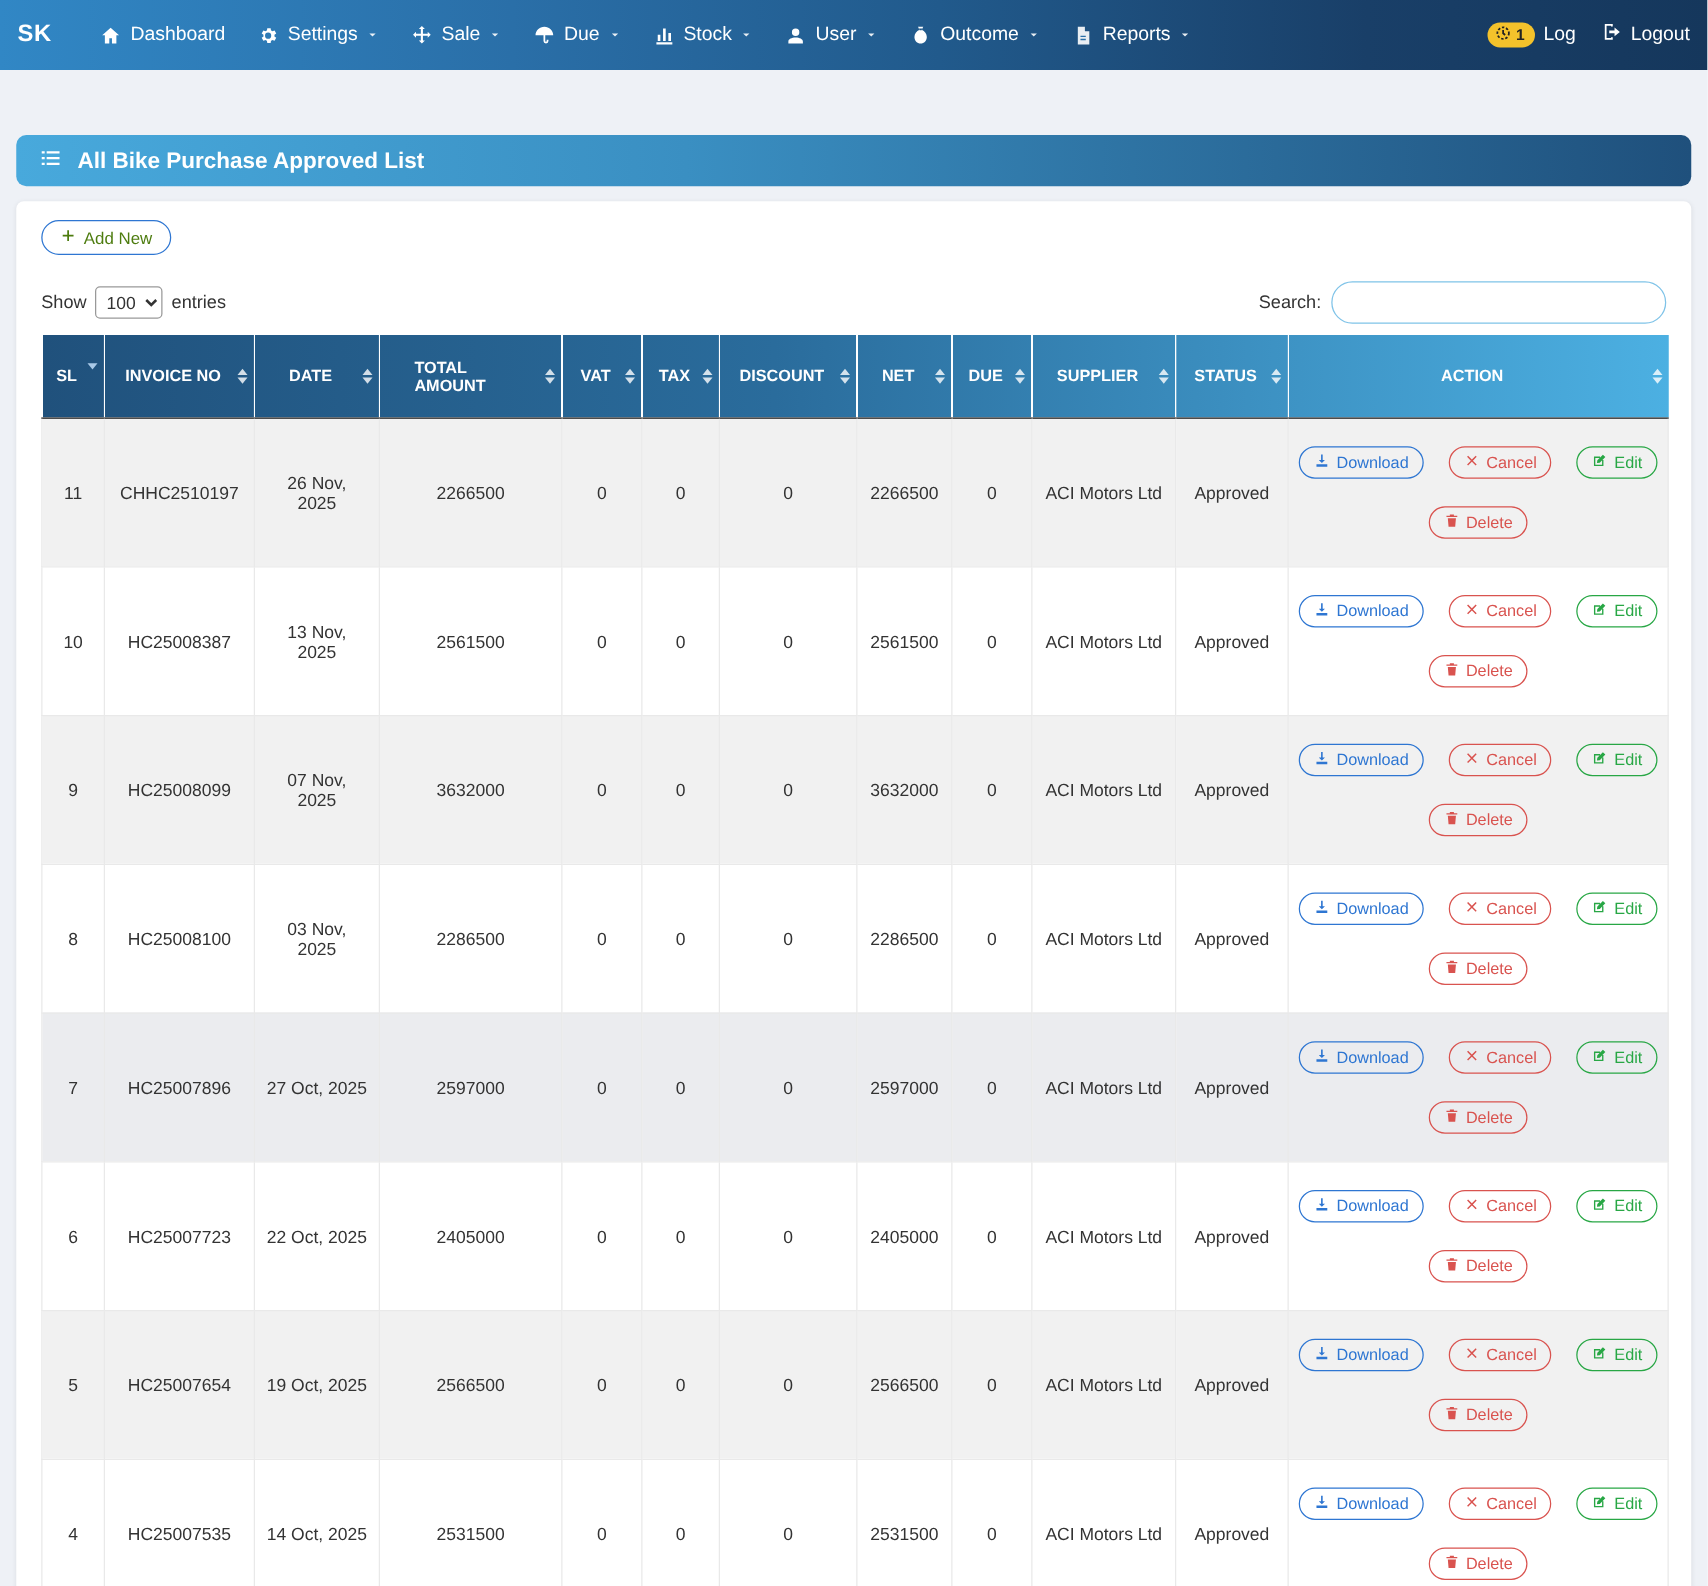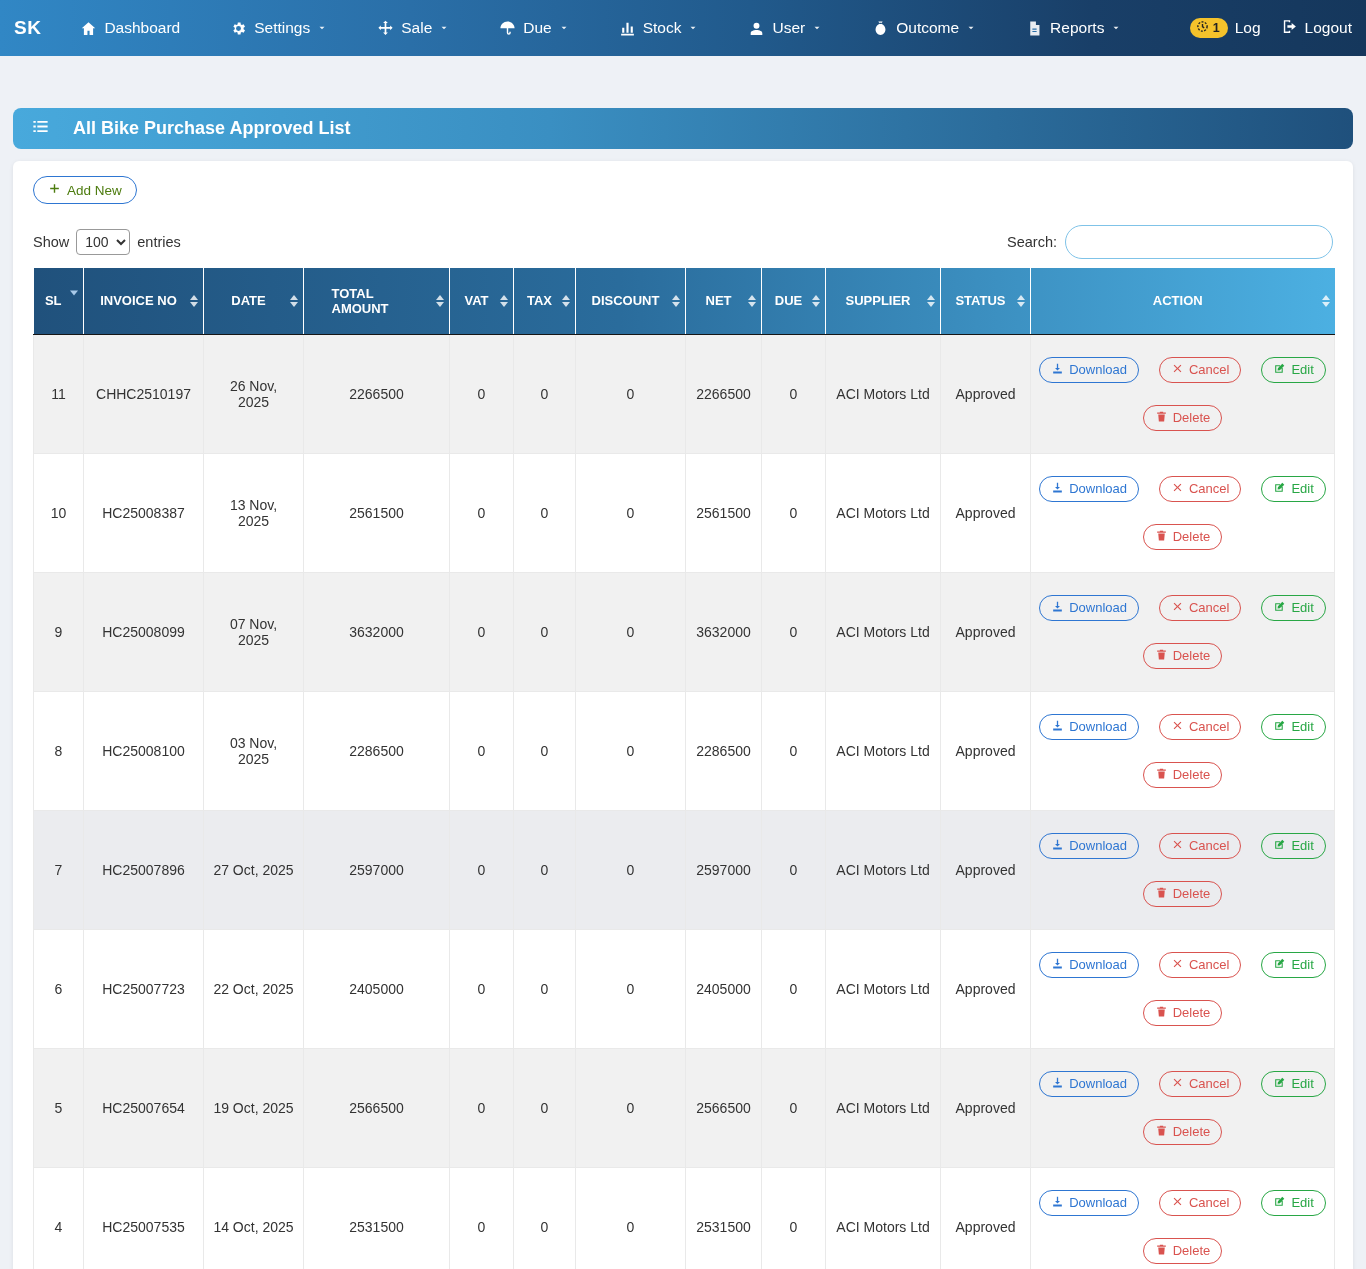--- a/index.html
+++ b/index.html
@@ -6,36 +6,36 @@
   html,body { background:#eef1f6; font-family:"Liberation Sans", sans-serif; }
   body { width:1366px; min-height:1269px; }
 
   
   .navbar{
     height:56px; display:flex; align-items:stretch; padding:0 14px;
     background:linear-gradient(90deg,#3187c5 0%,#2a6fa8 30%,#215a8c 55%,#193f68 80%,#15375c 100%);
     color:#fff;
   }
   .brand{ font-weight:bold; font-size:19px; align-self:center; margin-right:26px; letter-spacing:.5px; cursor:pointer;}
-  .nav-items{ display:flex; align-items:stretch;gap:24px; }
+  .nav-items{ display:flex; align-items:stretch; }
   .nav-item{ display:flex; align-items:center; gap:7px; padding:0 13px; font-size:15.5px; color:#fff; cursor:pointer; text-decoration:none; white-space:nowrap;}
   .nav-item.active{ background:#16395c; box-shadow:inset 0 0 0 1px #0e2c49; }
   .nic{ display:inline-flex; } .nic svg{ width:17px; height:17px; }
   .caret{ display:inline-flex; opacity:.9; } .caret svg{ width:10px; height:10px; }
   .nav-right{ margin-left:auto; display:flex; align-items:center; gap:20px; }
   .nav-link{ display:flex; align-items:center; gap:7px; color:#fff; font-size:15.5px; cursor:pointer; text-decoration:none;}
   .nav-link svg{ width:17px; height:17px; }
   .count-badge{ background:#f4c22b; color:#222; border-radius:11px; padding:2px 8px 2px 6px; font-size:12.5px; font-weight:bold; display:inline-flex; align-items:center; gap:4px;}
   .count-badge svg{ width:13px; height:13px; }
 
   
   .page-header{
     margin:52px 13px 12px; height:41px; border-radius:8px; padding:0 18px;
     background:linear-gradient(90deg,#48a9dc 0%,#3a8fc2 40%,#1f507c 100%);
-    color:#fff; display:flex; align-items:center; gap:23px;
+    color:#fff; display:flex; align-items:center; gap:12px;
   }
   .page-header h1{ font-size:18px; font-weight:bold; }
   .page-header svg{ width:19px; height:19px; }
 
   
   .card{ margin:0 13px 13px; background:#fff; border-radius:6px; box-shadow:0 1px 4px rgba(0,0,0,.08); padding:15px 20px 12px; }
 
   .add-new{
     display:inline-flex; align-items:center; gap:6px; background:#fff;
     border:1px solid #2e76d2; color:#4d7c0f; border-radius:16px;

